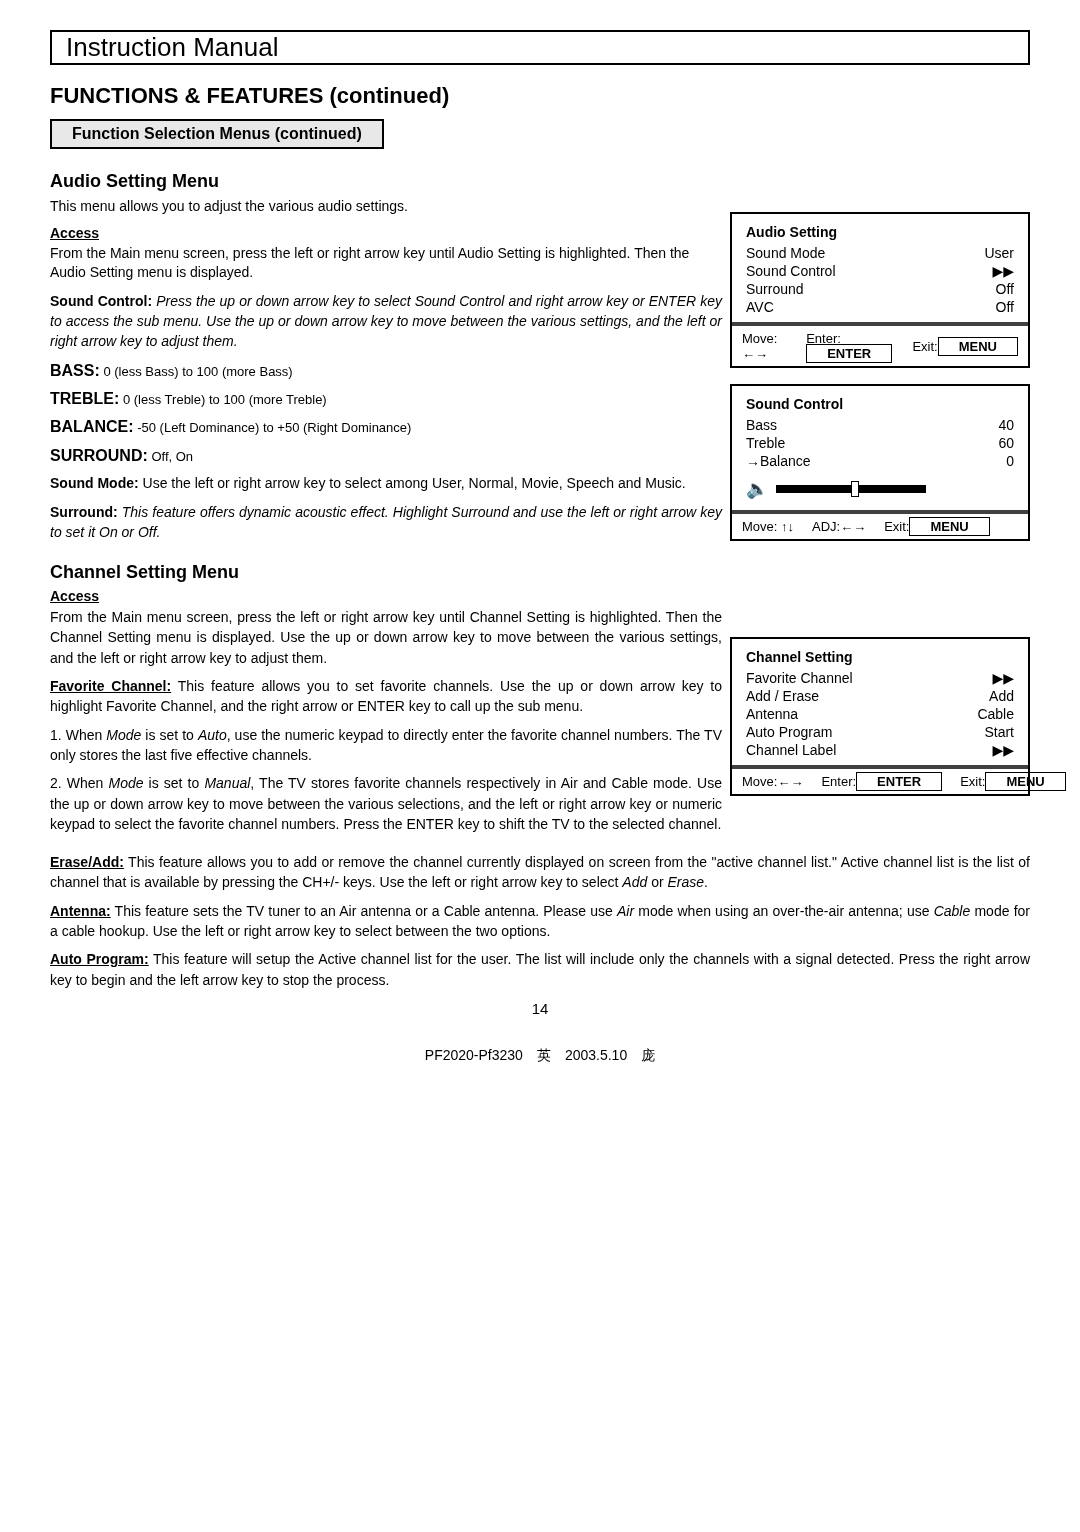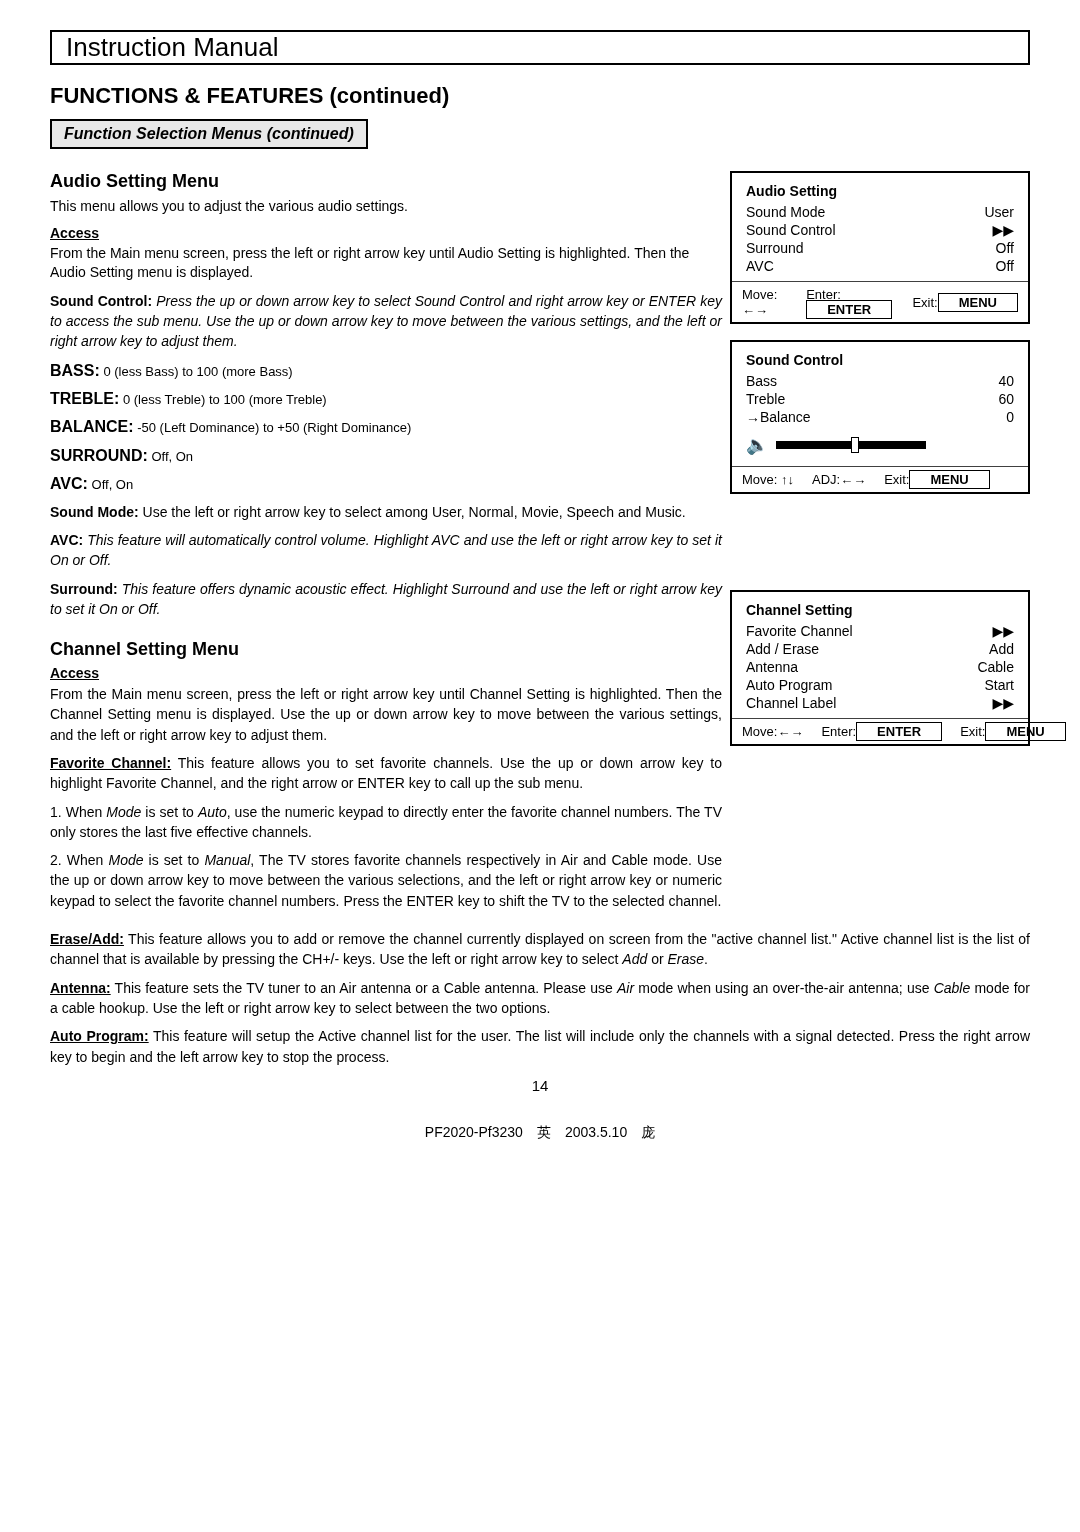--- a/index.html
+++ b/index.html
@@ -24,37 +24,37 @@
       font-weight: normal;
     }
     .main-title {
       font-size: 22px;
       font-weight: bold;
       margin-bottom: 10px;
     }
     .section-box {
       border: 2px solid #000;
       background: #e8e8e8;
-      padding: 4px 12px;
+      padding: 4px 20px;
       margin-bottom: 10px;
       display: inline-block;
       font-size: 16px;
       font-weight: bold;
-      font-style: italic;
     }
     .content-area {
       display: flex;
       gap: 8px;
     }
     .left-col {
       flex: 1;
     }
     .right-col {
       width: 300px;
       flex-shrink: 0;
+      margin-top: 41px;
     }
     .subsection-title {
       font-size: 18px;
       font-weight: bold;
       margin-bottom: 5px;
     }
     .body-text {
       font-size: 14px;
       line-height: 1.4;
       margin-bottom: 8px;
@@ -88,21 +88,21 @@
     .menu-box-title {
       font-weight: bold;
       margin-bottom: 4px;
     }
     .menu-row {
       display: flex;
       justify-content: space-between;
       padding: 1px 0;
     }
     .menu-footer {
-      border-top: 1px solid #404040;
+      border-top: 4px solid #404040;
       padding: 5px 10px;
       font-size: 13px;
       display: flex;
       gap: 18px;
       align-items: center;
     }
     .menu-footer span {
       font-size: 13px;
     }
     .box-label {
@@ -172,29 +172,23 @@
     </div>
     <div class="small-text">
       <span class="small-bold">TREBLE:</span> <span>0 (less Treble) to 100 (more Treble)</span>
     </div>
     <div class="small-text">
       <span class="small-bold">BALANCE:</span> <span>-50 (Left Dominance) to +50 (Right Dominance)</span>
     </div>
     <div class="small-text">
       <span class="small-bold">SURROUND:</span> <span>Off, On</span>
     </div>
-    <div class="small-text">
-      <span class="small-bold">AVC:</span> <span>Off, On</span>
-    </div>
 
     <div class="paragraph">
       <span class="bold">Sound Mode:</span><span> Use the left or right arrow key to select among User, Normal, Movie, Speech and Music.</span>
-    </div>
-    <div class="paragraph">
-      <span class="bold">AVC:</span><span class="italic"> This feature will automatically control volume. Highlight AVC and use the left or right arrow key to set it On or Off.</span>
     </div>
     <div class="paragraph">
       <span class="bold">Surround:</span><span class="italic"> This feature offers dynamic acoustic effect. Highlight Surround and use the left or right arrow key to set it On or Off.</span>
     </div>
 
     <div class="channel-section">
       <div class="subsection-title">Channel Setting Menu</div>
       <div class="access-label">Access</div>
       <div class="paragraph">From the Main menu screen, press the left or right arrow key until Channel Setting is highlighted. Then the Channel Setting menu is displayed. Use the up or down arrow key to move between the various settings, and the left or right arrow key to adjust them.</div>
 

